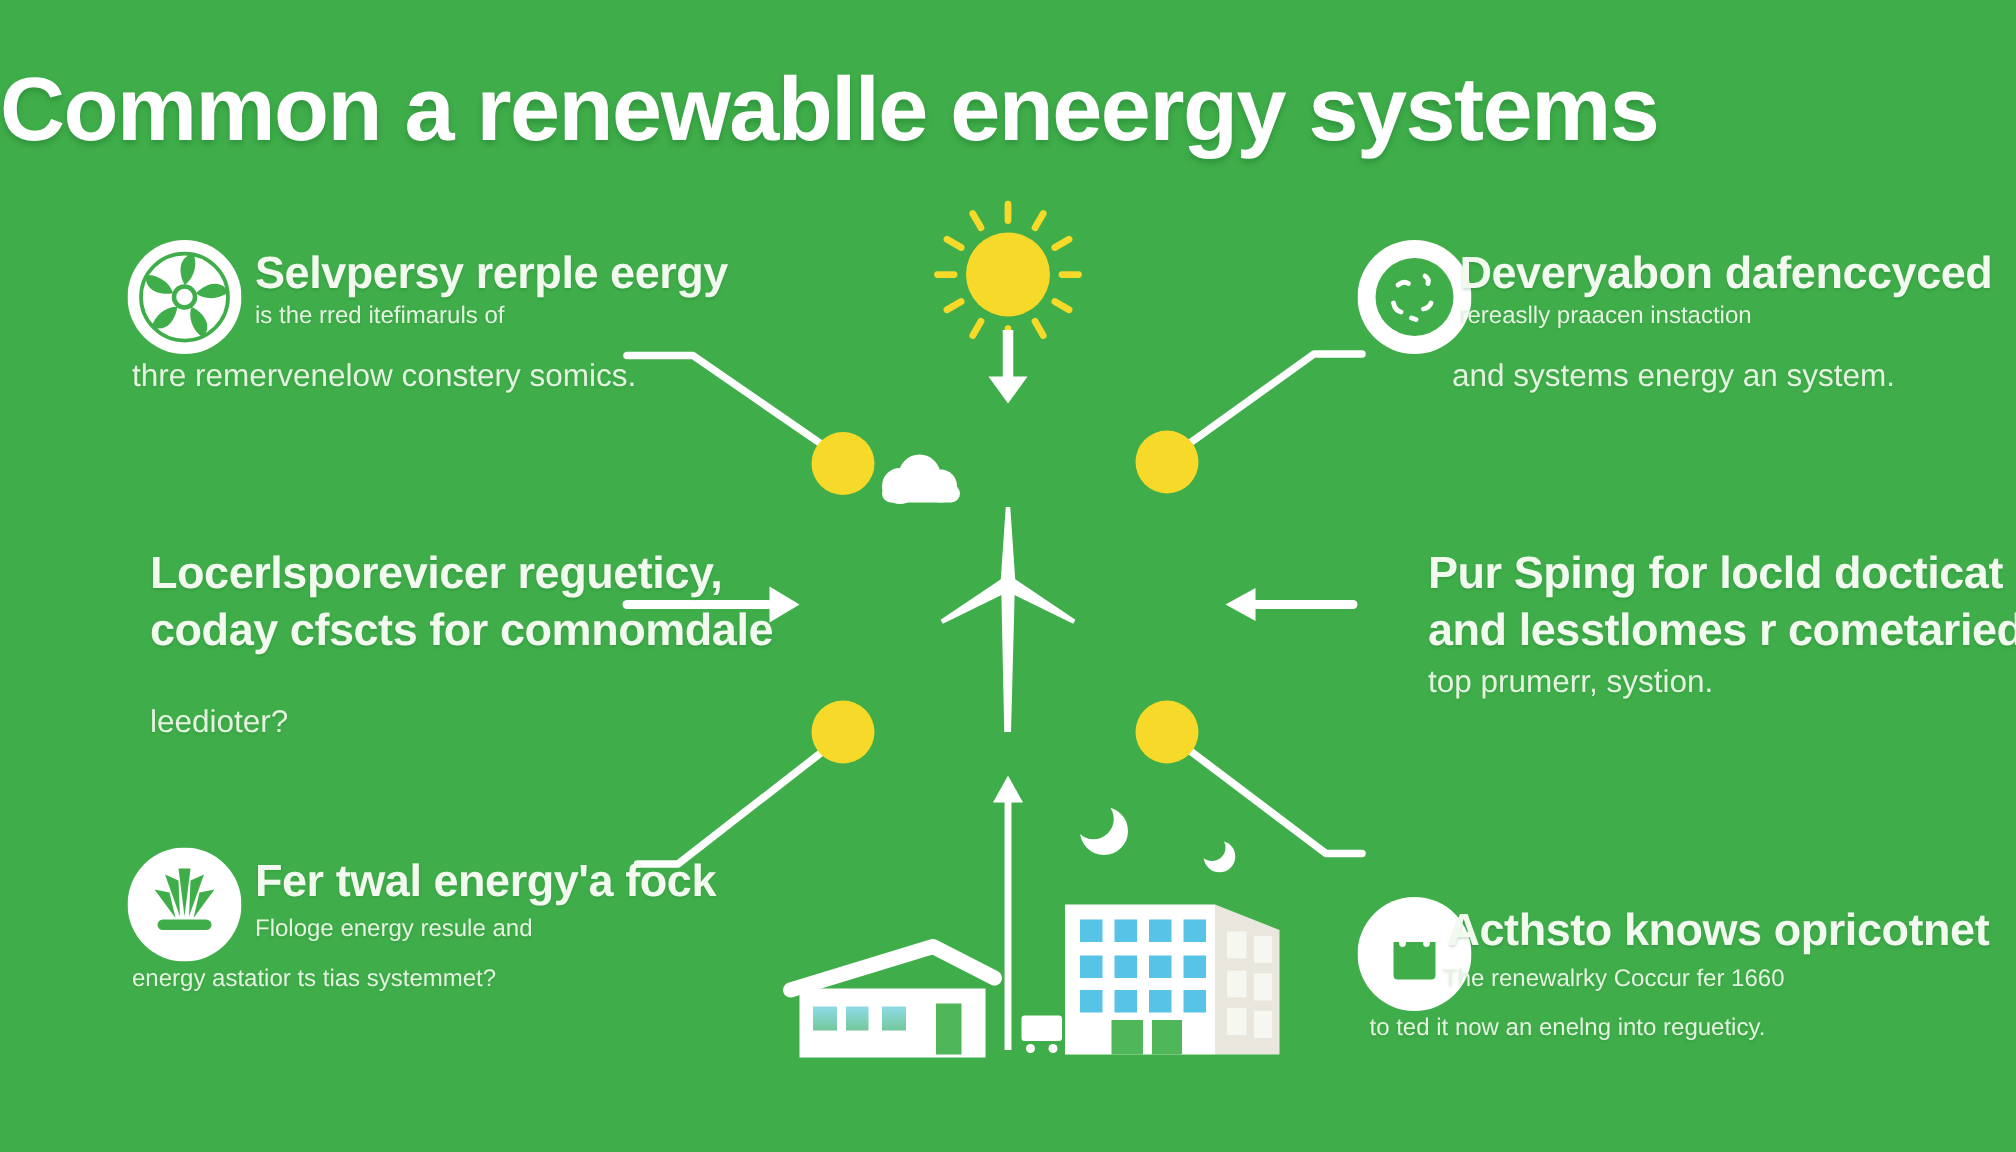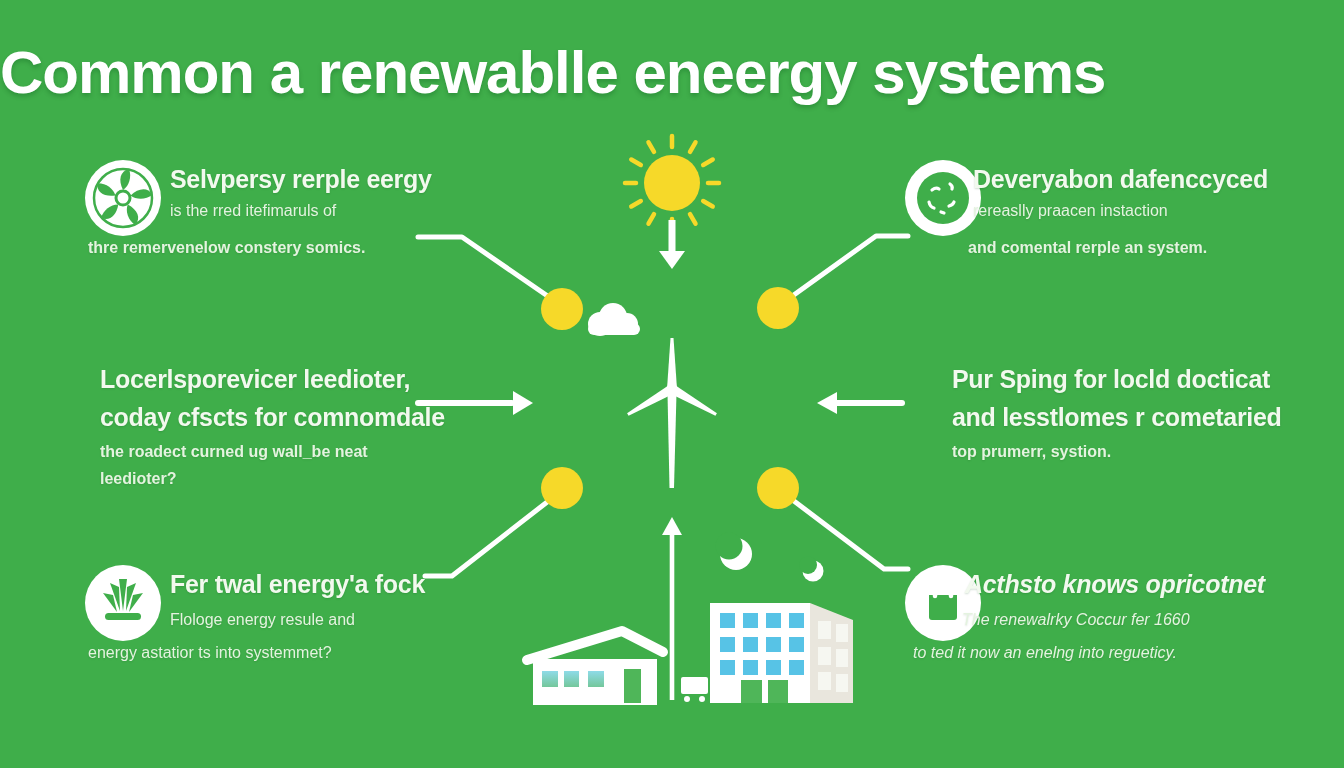--- a/index.html
+++ b/index.html
@@ -4,31 +4,31 @@
 <style>
   html,body{margin:0;padding:0;}
   body{width:1344px;height:768px;overflow:hidden;font-family:"Liberation Sans",sans-serif;}
   .canvas{position:relative;width:1344px;height:768px;background:var(--background,#3fae4a);overflow:hidden;}
   .title{position:absolute;left:0;top:38px;width:1344px;margin:0;text-align:left;
          font-size:60px;font-weight:700;letter-spacing:-1px;color:var(--white,#fff);
          text-shadow:0 3px 4px rgba(0,70,20,.25);white-space:nowrap;}
   .scene{position:absolute;left:0;top:0;width:1344px;height:768px;}
   .block{position:absolute;color:var(--text,#f2f9ee);}
   .block span{position:absolute;white-space:nowrap;display:block;line-height:1.1;}
-  .h{font-size:25px;font-weight:700;letter-spacing:-.3px;color:var(--text,#f2f9ee);
+  .h{font-size:30px;font-weight:700;letter-spacing:-.3px;color:var(--text,#f2f9ee);
      text-shadow:0 1px 2px rgba(0,70,20,.18);}
   .m{font-size:16px;font-weight:400;color:var(--text-dim,#e4f3df);text-shadow:0 1px 2px rgba(0,70,20,.15);}
-  .s{font-size:16px;font-weight:700;color:var(--text-dim,#e4f3df);text-shadow:0 1px 2px rgba(0,70,20,.15);}
+  .s{font-size:21px;font-weight:400;color:var(--text-dim,#e4f3df);text-shadow:0 1px 2px rgba(0,70,20,.15);}
   .icon-badge{position:absolute;left:0;top:0;width:76px;height:76px;}
   .block-tl{left:85px;top:160px;width:340px;height:120px;}
   .block-tr{left:905px;top:160px;width:360px;height:120px;text-align:center;}
   .block-ml{left:100px;top:366px;width:330px;height:140px;}
   .block-mr{left:952px;top:366px;width:310px;height:140px;}
   .block-bl{left:85px;top:565px;width:340px;height:120px;text-align:center;}
-  .block-br{left:905px;top:565px;width:360px;height:120px;font-style:italic;}
+  .block-br{left:905px;top:598px;width:360px;height:120px;}
 </style>
 </head>
 <body>
 
 <div class="canvas">
 
   <h1 class="title">Common a renewablle eneergy systems</h1>
 
   <svg class="scene" viewBox="0 0 1344 768">
     <defs>
@@ -187,27 +187,26 @@
       <g style="stroke:var(--white)" stroke-width="3.2" stroke-linecap="round" fill="none">
         <path d="M27,30 q4,-3 7,-1"></path>
         <path d="M45,24 q3,2 2,5"></path>
         <path d="M24,42 q1,5 5,6"></path>
         <path d="M44,46 q4,-1 5,-4"></path>
         <path d="M36,52 l3,1"></path>
       </g>
     </svg>
     <span class="h" style="left:68px;top:6px">Deveryabon dafenccyced</span>
     <span class="m" style="left:68px;top:42px">rereaslly praacen instaction</span>
-    <span class="s" style="left:63px;top:79px">and comental rerple an system.</span>
+    <span class="s" style="left:63px;top:79px">and systems energy an system.</span>
   </section>
 
   <section class="block block-ml">
-    <span class="h" style="left:0;top:0">Locerlsporevicer leedioter,</span>
+    <span class="h" style="left:0;top:0">Locerlsporevicer regueticy,</span>
     <span class="h" style="left:0;top:38px">coday cfscts for comnomdale</span>
-    <span class="s" style="left:0;top:77px">the roadect curned ug wall_be neat</span>
     <span class="s" style="left:0;top:104px">leedioter?</span>
   </section>
 
   <section class="block block-mr">
     <span class="h" style="left:0;top:0">Pur Sping for locld docticat</span>
     <span class="h" style="left:0;top:38px">and lesstlomes r cometaried</span>
     <span class="s" style="left:0;top:77px">top prumerr, systion.</span>
   </section>
 
   <section class="block block-bl">
@@ -217,21 +216,21 @@
         <polygon points="38,46 34,14 42,14"></polygon>
         <polygon points="35,46 25,18 34,22"></polygon>
         <polygon points="41,46 42,22 51,18"></polygon>
         <polygon points="32,47 18,28 28,30"></polygon>
         <polygon points="44,47 48,30 58,28"></polygon>
         <rect x="20" y="48" width="36" height="7" rx="3.5"></rect>
       </g>
     </svg>
     <span class="h" style="left:85px;top:6px">Fer twal energy'a fock</span>
     <span class="m" style="left:85px;top:46px">Flologe energy resule and</span>
-    <span class="m" style="left:3px;top:79px">energy astatior ts into systemmet?</span>
+    <span class="m" style="left:3px;top:79px">energy astatior ts tias systemmet?</span>
   </section>
 
   <section class="block block-br">
     <svg class="icon-badge" viewBox="0 0 76 76">
       <circle cx="38" cy="38" r="38" style="fill:var(--white)"></circle>
       <path d="M24,30 L52,30 L52,52 Q52,55 49,55 L27,55 Q24,55 24,52 Z" style="fill:var(--background)"></path>
       <path d="M30,31 Q30,21 38,21 Q46,21 46,31" fill="none" style="stroke:var(--white)" stroke-width="4.5" stroke-linecap="round"></path>
     </svg>
     <span class="h" style="left:60px;top:6px">Acthsto knows opricotnet</span>
     <span class="m" style="left:57px;top:46px">The renewalrky Coccur fer 1660</span>

